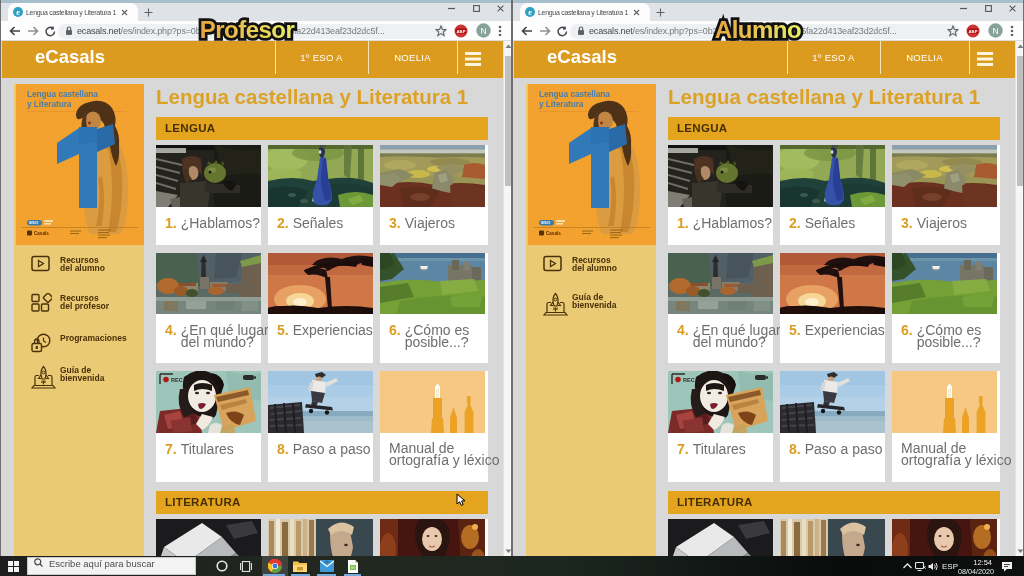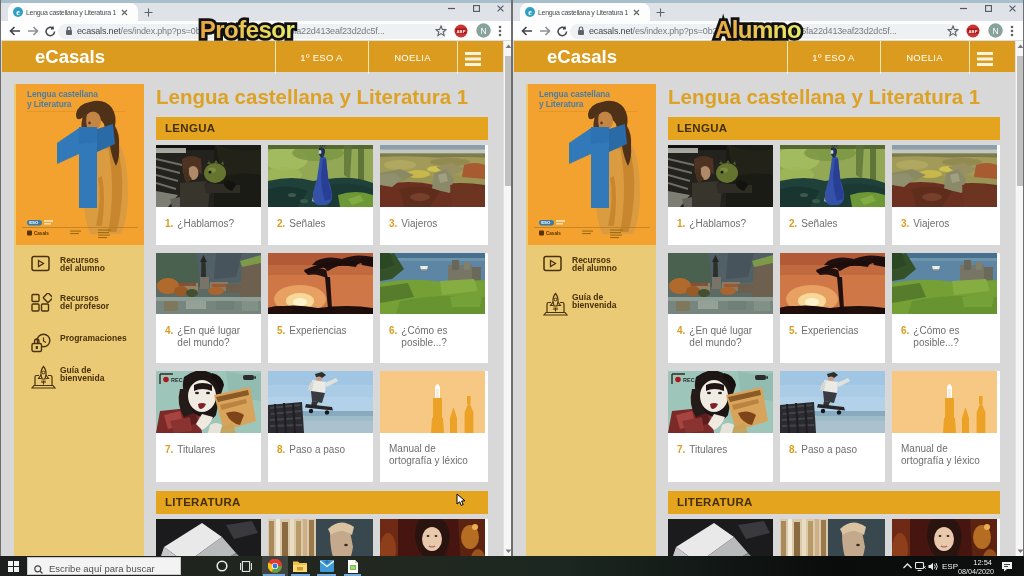--- a/index.html
+++ b/index.html
@@ -3,41 +3,41 @@
 *{margin:0;padding:0;box-sizing:border-box}
 html,body{width:1024px;height:576px;overflow:hidden;background:#d8d8d8;
   font-family:"Liberation Sans",sans-serif;}
 .abs{position:absolute}
 .win{position:absolute;top:0;width:512px;height:557px;overflow:hidden;background:#d8d8d8}
 .topstrip{position:absolute;left:0;top:0;width:512px;height:3px;background:#a7bfca}
 .tabbar{position:absolute;left:0;top:3px;width:512px;height:18px;background:#dfe2e6}
 .tab{position:absolute;left:7px;top:3px;width:130px;height:18px;background:#fdfdfd;border-radius:8px 8px 0 0}
 .addr{position:absolute;left:0;top:21px;width:512px;height:20px;background:#fdfdfd;border-bottom:1px solid #dcdcdc}
 .omni{position:absolute;left:57px;top:3px;width:389px;height:15px;background:#eef1f3;border-radius:8px;overflow:hidden}
-.hdr{position:absolute;left:1px;top:41px;width:503px;height:31px;background:#db9b1e}
+.hdr{position:absolute;left:1px;top:41px;width:503px;height:37px;background:#db9b1e}
 .hsep{position:absolute;top:0;width:1px;height:33px;background:rgba(255,250,220,.8)}
 .htxt{position:absolute;top:0;height:33px;line-height:33px;color:#fff;font-size:9.5px;text-align:center;letter-spacing:.3px}
 .side{position:absolute;left:13px;top:84px;width:130px;bottom:0;background:#ebca76}
 .cover{position:absolute;left:2px;top:0;width:128px;height:161px;background:#f4a22f;overflow:hidden}
 .mi{position:absolute;left:17px;width:110px;color:#472f06;font-size:8.5px;font-weight:bold;line-height:8.5px}
 .mi svg{position:absolute;left:0;top:0}
 .mi .mt{position:absolute;left:29px;top:1px;line-height:8px}
 .main{position:absolute;left:155px;top:74px;width:332px}
 .h1{position:absolute;left:0;top:11px;color:#dda225;font-size:20.5px;font-weight:bold;white-space:nowrap}
 .secbar{position:absolute;left:0;width:332px;height:23px;background:#e5a41d;color:#432f03;font-weight:bold;font-size:11.5px;line-height:23px;padding-left:9px;letter-spacing:.3px}
 .card{position:absolute;background:#fff}
 .card .im{position:absolute;left:0;top:0;width:100%;overflow:hidden}
-.cap{position:absolute;left:9px;font-size:10px;color:#6e6e6e;line-height:11.5px;white-space:nowrap}
+.cap{position:absolute;left:9px;font-size:14px;color:#6e6e6e;line-height:11.5px;white-space:nowrap}
 .cap b{color:#d99e22;margin-right:4px}
 .sbar{position:absolute;top:41px;width:9px;bottom:0;background:#f6f6f6;border-left:1px solid #e2e2e2}
 .thumb{position:absolute;left:1px;width:6px;background:#c0c0c0}
 .label{position:absolute;top:13px;height:34px;z-index:50}
 .taskbar{position:absolute;left:0;top:556px;width:1024px;height:20px;
  background:linear-gradient(90deg,#1d1f1e 0%,#22281f 35%,#1c2721 55%,#101513 72%,#0a0b0b 82%,#0e0f0f 100%)}
-.search{position:absolute;left:27px;top:1px;width:154px;height:18px;background:#f3f3f3;border:1px solid #c8c8c8;display:flex;align-items:flex-end}
+.search{position:absolute;left:27px;top:1px;width:169px;height:18px;background:#f3f3f3;border:1px solid #c8c8c8;display:flex;align-items:flex-start}
 .search span{color:#4f4f4f;font-size:9.5px;margin-left:6px}
 .tbtxt{position:absolute;color:#eee;font-size:8px}
 .uline{position:absolute;top:18px;height:2px;background:#76a9dc}
 </style></head><body>
 <div class="win" style="left:0px;border-left:1px solid #6f6f6f;border-right:1px solid #6f6f6f">
     <div class="topstrip"></div>
     <div class="tabbar"></div>
     <div class="tab"></div>
     <svg class="abs" style="left:12px;top:7px;" width="10" height="10" viewBox="0 0 10 10">
       <circle cx="5" cy="5" r="5" fill="#2f9fc4"></circle>

